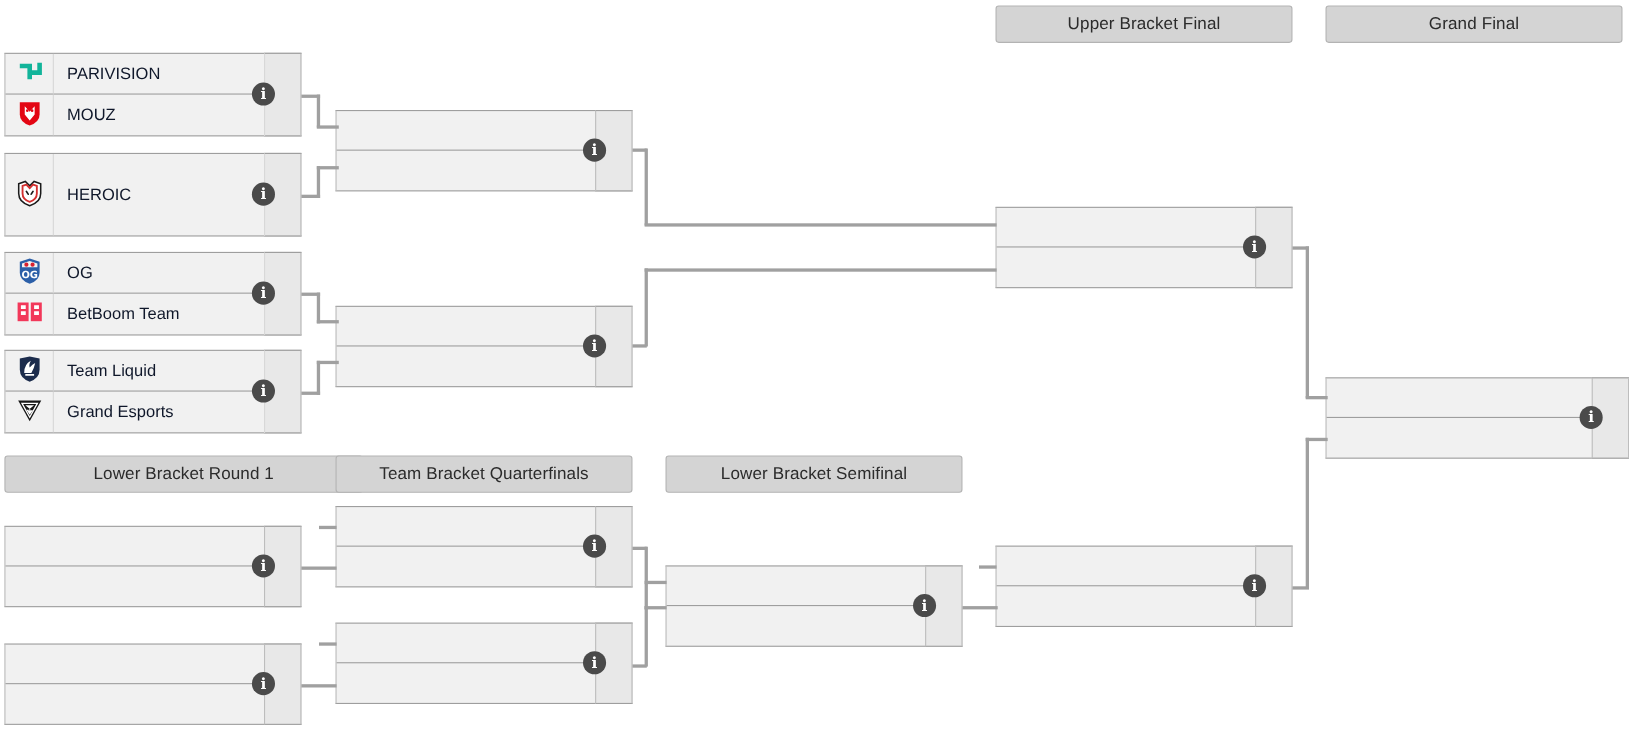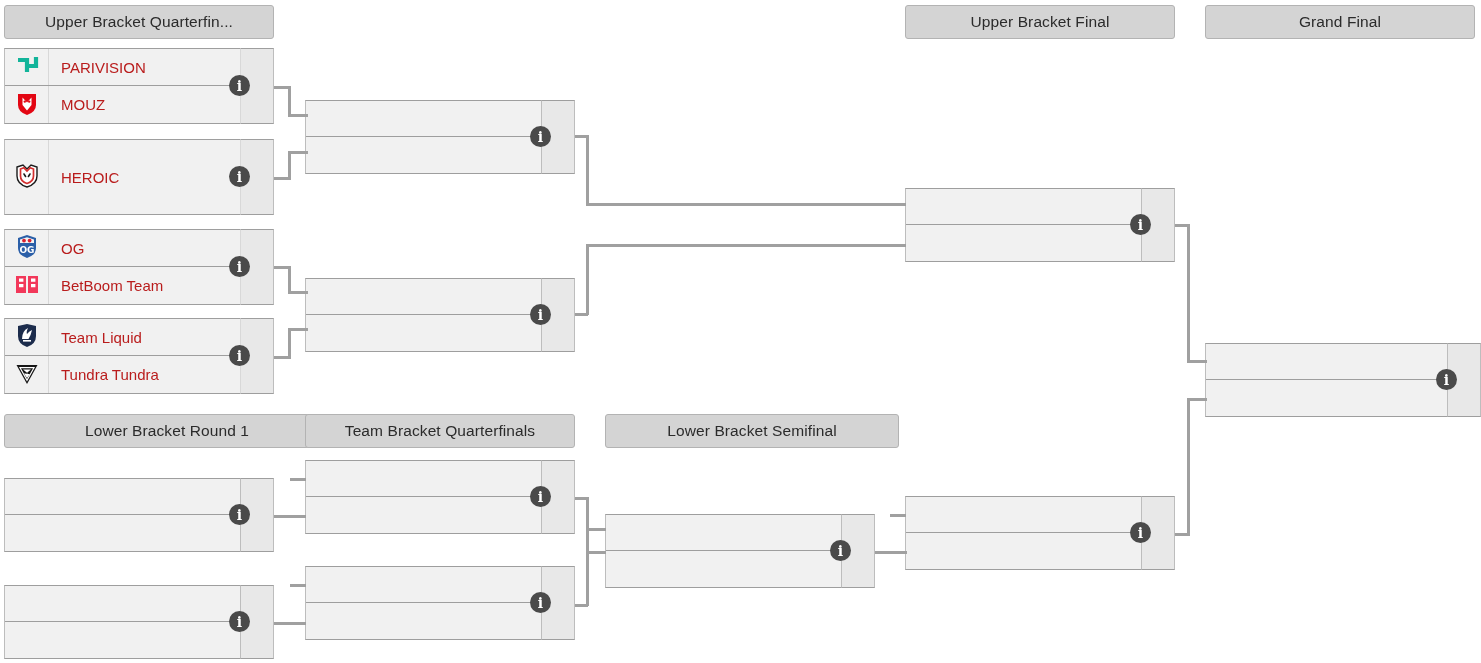--- a/index.html
+++ b/index.html
@@ -69,21 +69,21 @@
     box-sizing: border-box;
     border-right: 1px solid #d8d8d8;
     display: flex;
     align-items: center;
     justify-content: center;
   }
   .team-name {
     flex: 1 1 auto;
     padding-left: 12px;
     font-size: 15px;
-    color: #b91c1c;
+    color: #0f172a;
     white-space: nowrap;
     overflow: hidden;
     text-overflow: ellipsis;
   }
 
   
   .score-col {
     position: absolute;
     top: -1px;
     bottom: -1px;
@@ -127,26 +127,25 @@
   .conn.v { width: 3px; }
 
   
   .logo-svg { display: block; }
 </style>
 </head>
 <body>
 
 <div id="bracket-root">
 
-<div class="round-header" title="Upper Bracket Quarterfinals" style="left: 4px; top: 5px; width: 270px;">Upper Bracket Quarterfin...</div>
     <div class="round-header" title="Upper Bracket Final" style="left: 905px; top: 5px; width: 270px;">Upper Bracket Final</div>
     <div class="round-header" title="Grand Final" style="left: 1205px; top: 5px; width: 270px;">Grand Final</div>
     <div class="round-header" title="Lower Bracket Round 1" style="left: 4px; top: 414px; width: 326px;">Lower Bracket Round 1</div>
     <div class="round-header" title="Lower Bracket Quarterfinals" style="left: 305px; top: 414px; width: 270px;">Team Bracket Quarterfinals</div>
-    <div class="round-header" title="Lower Bracket Semifinal" style="left: 605px; top: 414px; width: 294px;">Lower Bracket Semifinal</div>
+    <div class="round-header" title="Lower Bracket Semifinal" style="left: 605px; top: 414px; width: 270px;">Lower Bracket Semifinal</div>
     <div class="conn h" style="left: 274px; top: 86px; width: 17px; background: rgb(160, 160, 160);"></div>
     <div class="conn v" style="left: 288px; top: 86px; height: 30px; background: rgb(160, 160, 160);"></div>
     <div class="conn h" style="left: 274px; top: 177px; width: 17px; background: rgb(160, 160, 160);"></div>
     <div class="conn v" style="left: 288px; top: 151px; height: 29px; background: rgb(160, 160, 160);"></div>
     <div class="conn h" style="left: 288px; top: 114px; width: 20px; background: rgb(160, 160, 160);"></div>
     <div class="conn h" style="left: 288px; top: 151px; width: 20px; background: rgb(160, 160, 160);"></div>
     <div class="conn h" style="left: 274px; top: 266px; width: 17px; background: rgb(160, 160, 160);"></div>
     <div class="conn v" style="left: 288px; top: 266px; height: 28px; background: rgb(160, 160, 160);"></div>
     <div class="conn h" style="left: 274px; top: 356px; width: 17px; background: rgb(160, 160, 160);"></div>
     <div class="conn v" style="left: 288px; top: 328px; height: 31px; background: rgb(160, 160, 160);"></div>
@@ -255,21 +254,21 @@
         <span class="team-name">Team Liquid</span>
       </div>
       <div class="opp bottom">
         <span class="logo-cell">
           <span class="logo-svg"><svg xmlns="http://www.w3.org/2000/svg" width="28" height="28" viewBox="0 0 28 28">
               <path d="M3.5 6 L24.5 6 L14 25 Z" fill="#161616"></path>
               <path d="M7 8.7 L21 8.7 L14 21.3 Z" fill="none" stroke="#ffffff" stroke-width="1.2"></path>
               <path d="M10 10.5 L18 10.5 L12.5 15 L17 15 L14 19 L11 14.5 L15 14.5 Z" fill="#ffffff"></path>
             </svg></span>
         </span>
-        <span class="team-name">Tundra Tundra</span>
+        <span class="team-name">Grand Esports</span>
       </div>
       <div class="score-col" style="width: 34px; right: -1px;"></div>
     </div>
     <div class="info-badge" style="left: 229px; top: 345px;">i</div>
     <div class="match" style="left: 305px; top: 100px; width: 270px; height: 74px;">
       <div class="opp top"></div>
       <div class="opp bottom"></div>
       <div class="score-col" style="width: 34px; right: -1px;"></div>
     </div>
     <div class="info-badge" style="left: 530px; top: 126px;">i</div>

